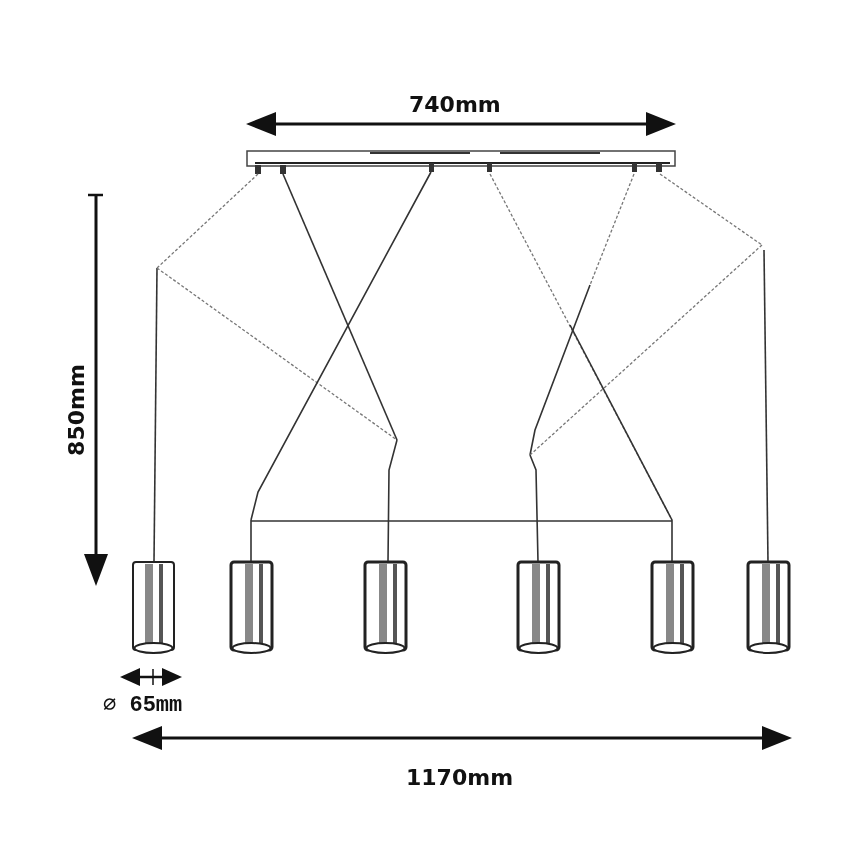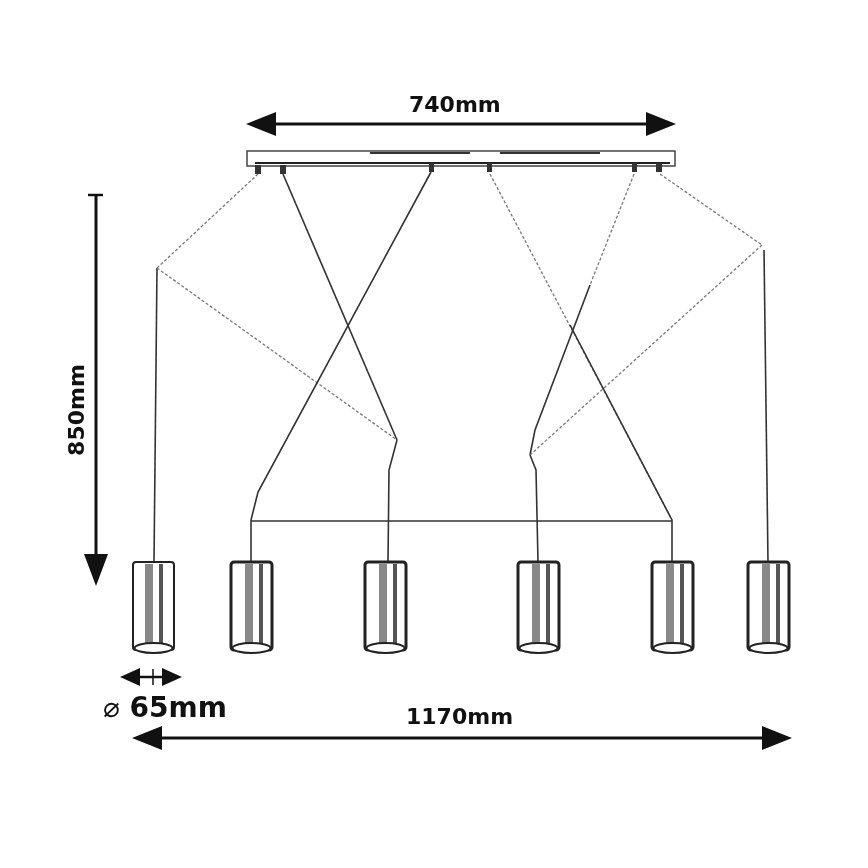--- a/index.html
+++ b/index.html
@@ -6,22 +6,22 @@
   body { width: 868px; height: 868px; position: relative; overflow: hidden; }
   #diagram { position: absolute; left: 0; top: 0; width: 868px; height: 868px; }
   .dim-label {
     position: absolute;
     font-family: "DejaVu Sans", sans-serif;
     font-weight: bold;
     color: #111111;
     white-space: nowrap;
   }
   #label-width-bar { left: 409px; top: 92px; font-size: 22px; }
-  #label-width-total { left: 406px; top: 704px; font-size: 22px; }
-  #label-diameter { left: 103px; top: 691px; font-size: 28px; }
+  #label-width-total { left: 406px; top: 765px; font-size: 22px; }
+  #label-diameter { left: 103px; top: 691px; font-size: 22px; font-family: Liberation Mono, monospace; }
   #label-height {
     left: 76px; top: 410px; font-size: 22px;
     transform: translate(-50%, -50%) rotate(-90deg);
     transform-origin: center center;
   }
   .wire { stroke: #333; stroke-width: 1.6; fill: none; }
   .wire-light { stroke: #777; stroke-width: 1.3; fill: none; stroke-dasharray: 3 2; }
   .dim-line { stroke: #111; stroke-width: 3; }
   .arrow { fill: #111; }
   .shade { fill: #888; }

